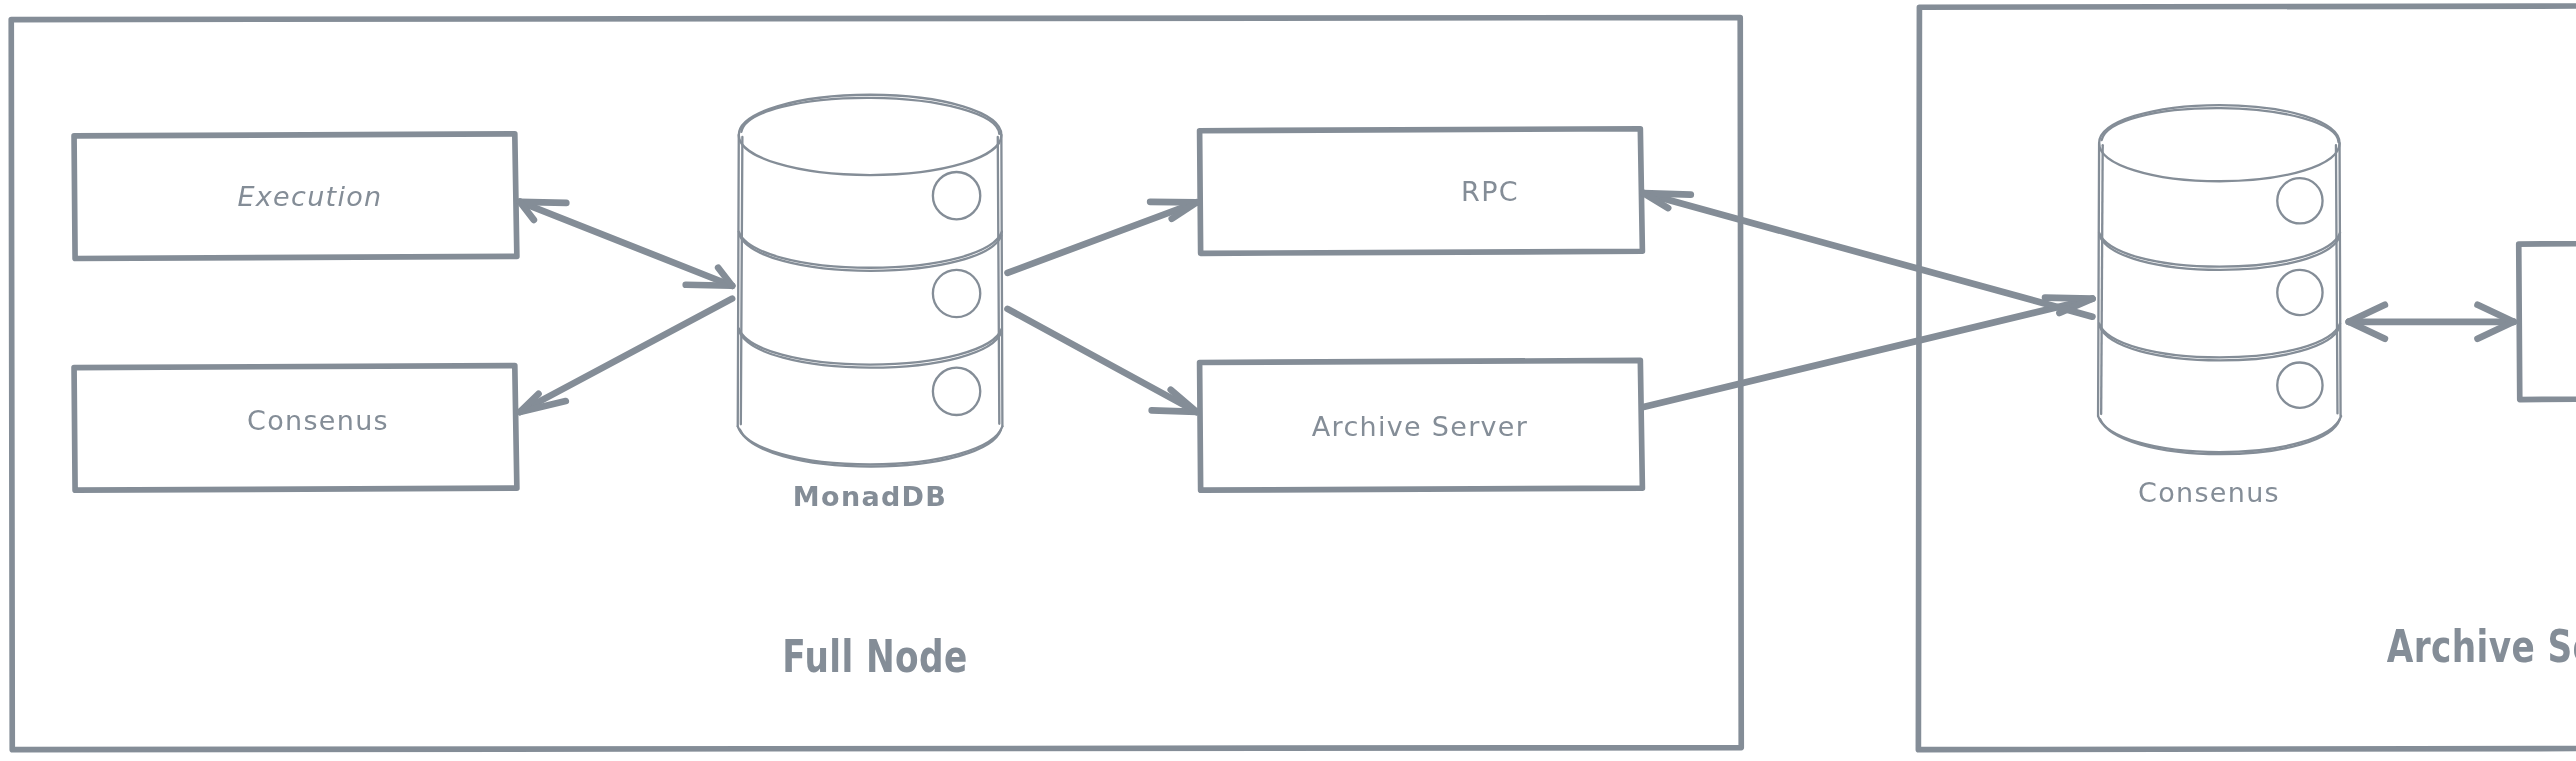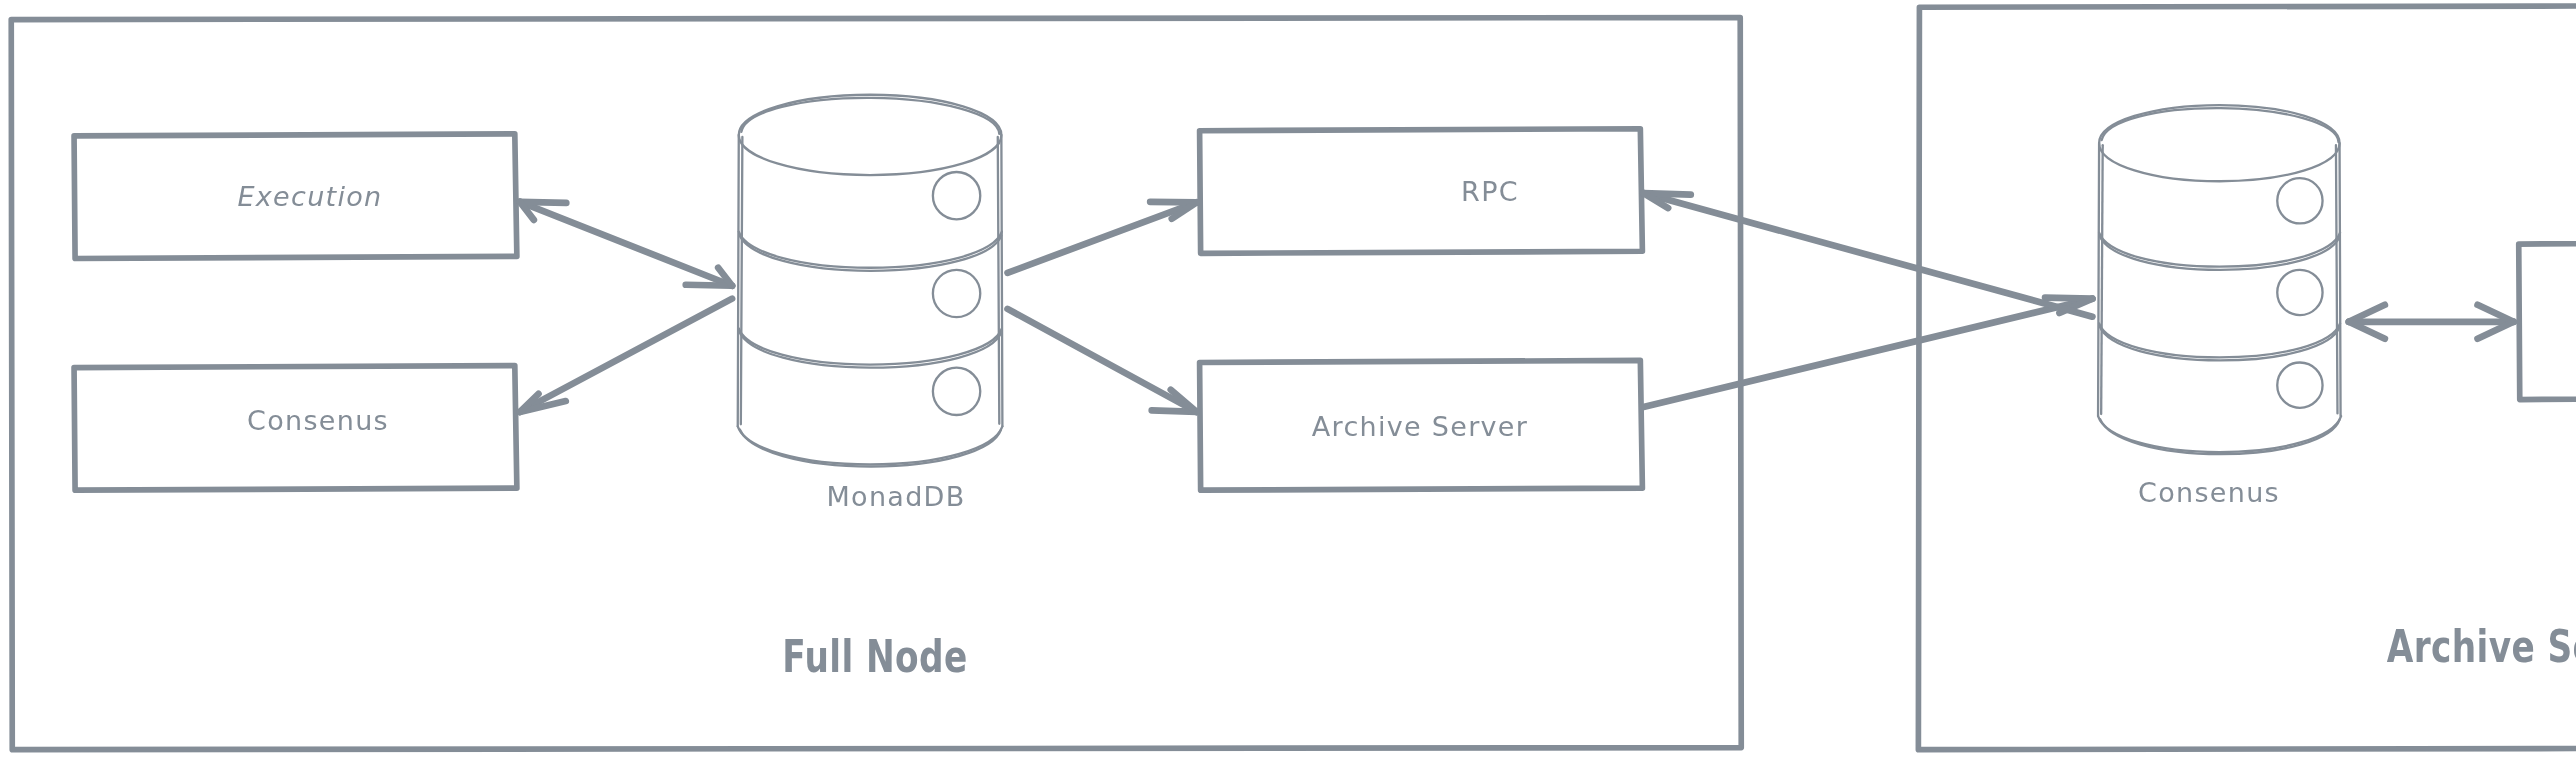--- a/index.html
+++ b/index.html
@@ -190,21 +190,21 @@
   </svg>
 
   <div class="lbl node-label" style="left:310px;  top:196px;font-style:italic;">Execution</div>
 
   <div class="lbl node-label" style="left:294px;  top:420px;margin-left:24px;">Consenus</div>
 
   <div class="lbl node-label" style="left:1490px; top:191px;">RPC</div>
 
   <div class="lbl node-label" style="left:1420px; top:426px;">Archive Server</div>
 
-  <div class="lbl db-label" style="left:896px; top:496px;">MonadDB</div>
+  <div class="lbl db-label" style="left:870px; top:496px;font-weight:bold;">MonadDB</div>
 
   <div class="lbl db-label" style="left:2209px; top:492px;">Consenus</div>
 
   <div class="lbl panel-title" style="left:875px; top:656px;">Full Node</div>
 
   <div class="lbl panel-title" style="left:2532px; top:646px;">Archive Server</div>
 
 </div>
 
 

